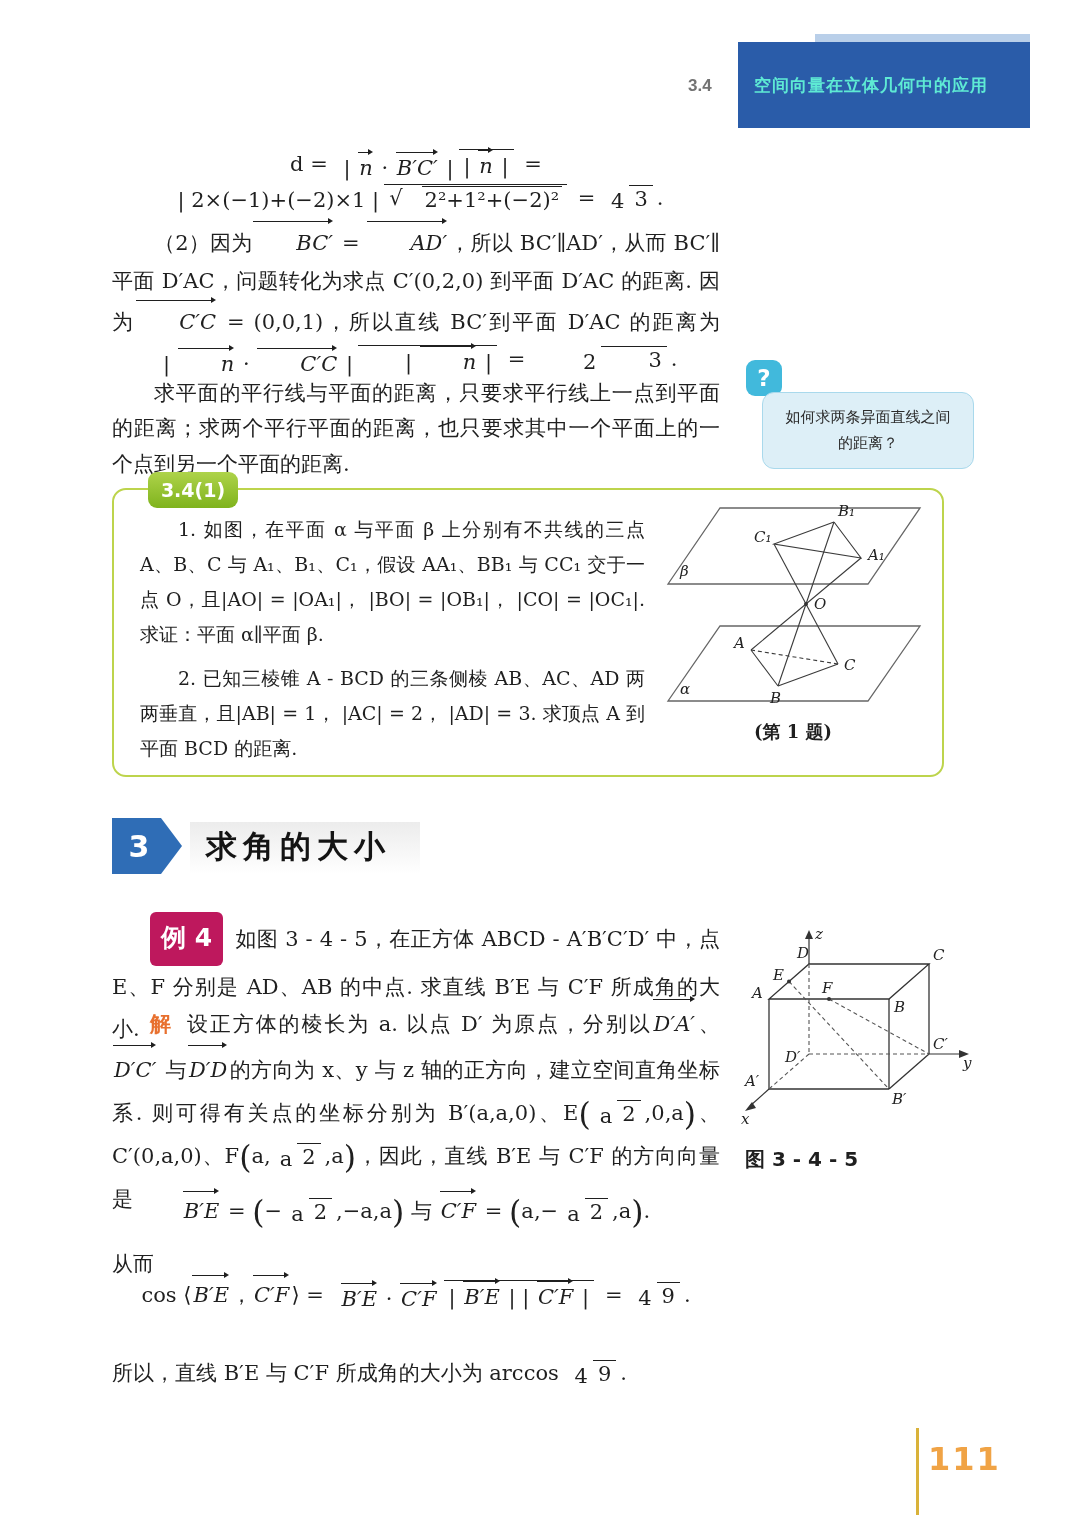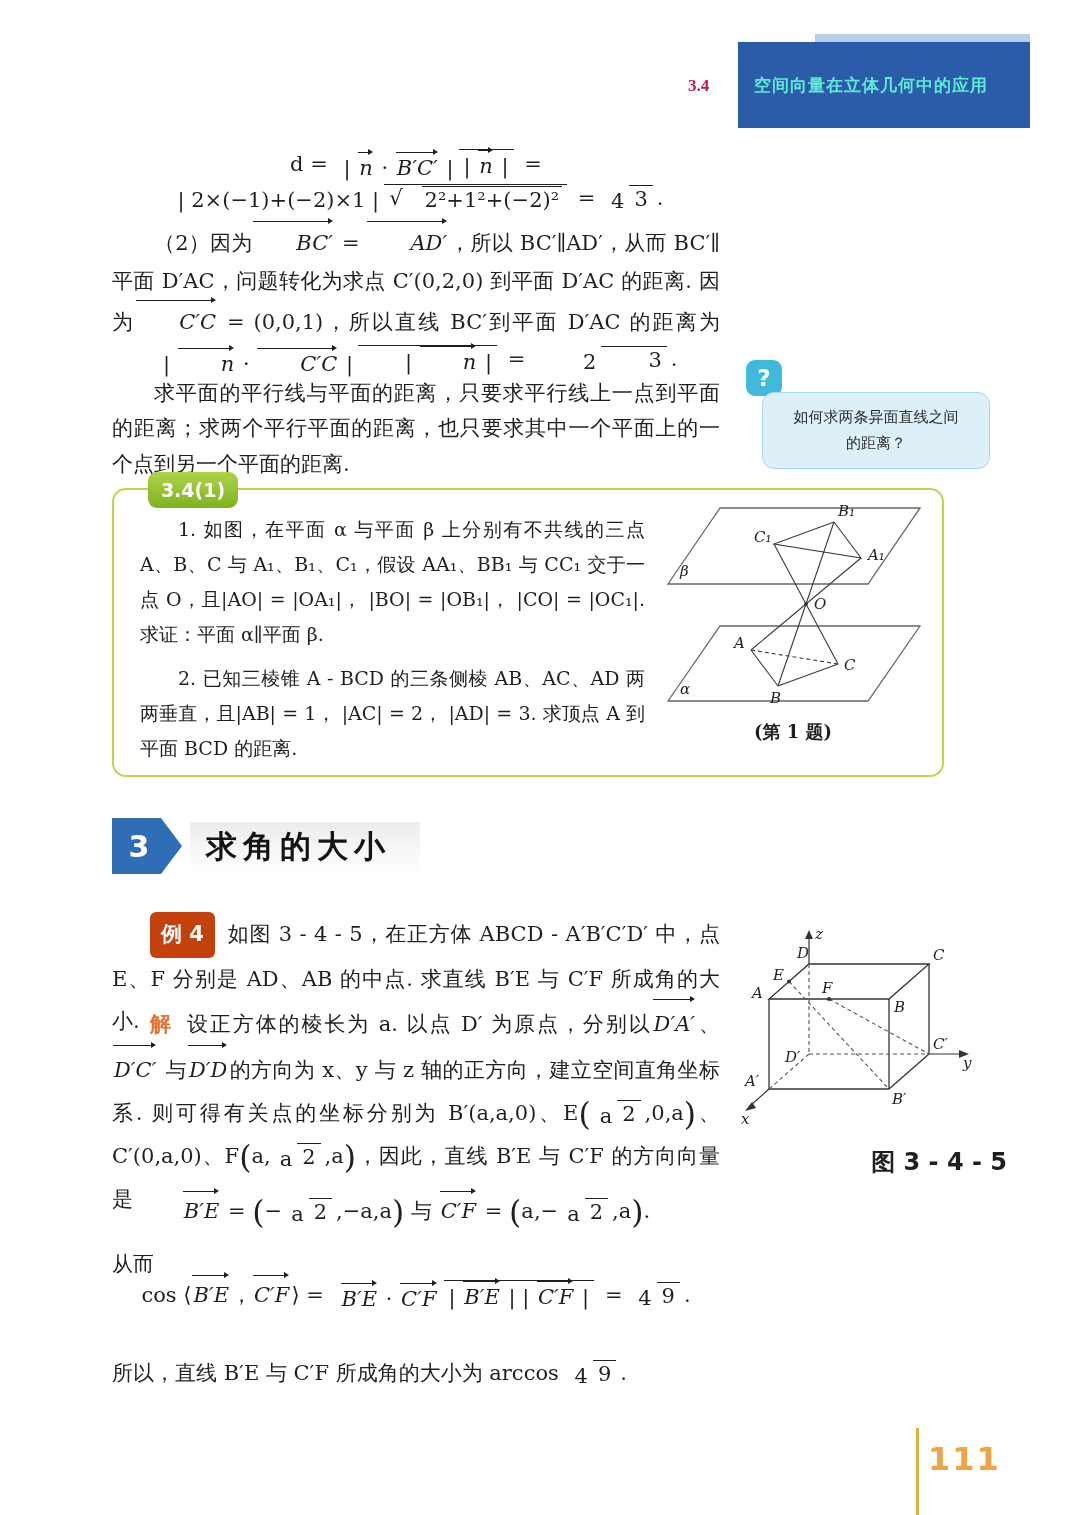--- a/index.html
+++ b/index.html
@@ -5,22 +5,22 @@
   html,body{margin:0;padding:0;background:#ffffff;}
   .page{position:relative;width:1080px;height:1515px;background:#fff;overflow:hidden;
         font-family:"DejaVu Serif","Liberation Serif",serif;color:#1f1f1f;}
 
   
   .hdr-strip{position:absolute;left:815px;top:34px;width:215px;height:14px;background:#b9cfe9;}
   .hdr-block{position:absolute;left:738px;top:42px;width:292px;height:86px;background:#2a5ca9;
              display:flex;align-items:center;}
   .hdr-title{color:#5eead4;font-weight:bold;font-size:17px;padding-left:16px;letter-spacing:1px;
              font-family:"DejaVu Sans","Liberation Sans",sans-serif;}
-  .hdr-num{position:absolute;left:688px;top:76px;color:#be185d;font-weight:bold;font-size:17px;
-           font-family:Liberation Serif, serif;}
+  .hdr-num{position:absolute;left:688px;top:76px;color:#737373;font-weight:bold;font-size:17px;
+           font-family:Liberation Sans, sans-serif;}
 
   
   .para{position:absolute;left:112px;width:608px;margin:0;font-size:21px;line-height:1.78;
         text-align:justify;}
   .indent{text-indent:2em;}
   .formula{position:absolute;left:112px;width:608px;text-align:center;font-size:21px;line-height:1.6;}
 
   
   .frac{display:inline-flex;flex-direction:row;text-align:center;vertical-align:middle;margin:0 4px;}
   .frac .num{display:block;padding:4px 5px 1px;line-height:1.15;}
@@ -30,21 +30,21 @@
   .vec::after{content:"";position:absolute;right:-1px;top:-4px;width:0;height:0;
               border:3px solid transparent;border-left:5px solid currentColor;}
   .sqrt{display:inline-flex;align-items:flex-start;vertical-align:middle;}
   .sqrt .rad{border-top:1.4px solid currentColor;padding:1px 3px 0;margin-left:19px;}
   .bigp{font-size:1.5em;line-height:.9;vertical-align:-0.15em;}
 
   
   .qbadge{position:absolute;left:746px;top:360px;width:36px;height:36px;background:#41b9dc;
           border-radius:9px;color:#fff;font-size:23px;font-weight:bold;display:flex;
           align-items:center;justify-content:center;font-family:"DejaVu Sans",sans-serif;}
-  .qbubble{position:absolute;left:762px;top:392px;width:178px;padding:12px 24px;background:#ddeff7;
+  .qbubble{position:absolute;left:762px;top:392px;width:178px;padding:12px 16px;background:#ddeff7;
            border:1.5px solid #a9d9ec;border-radius:12px;font-size:15px;line-height:1.7;
            text-align:center;color:#2b2b2b;}
 
   
   .exbox{position:absolute;left:112px;top:488px;width:828px;height:285px;border:2.5px solid #bdd44c;
          border-radius:14px;background:#fff;}
   .extab{position:absolute;left:34px;top:-18px;width:90px;height:36px;
          background:linear-gradient(180deg,#aed34a,#7fb31d);border-radius:9px;color:#fff;
          font-weight:bold;font-size:19px;display:flex;align-items:center;justify-content:center;
          font-family:"DejaVu Sans","Liberation Sans",sans-serif;}
@@ -57,31 +57,31 @@
   .sec3-band{position:absolute;left:190px;top:822px;width:230px;height:52px;
              background:linear-gradient(180deg,#ececec,#ffffff);}
   .sec3-arrow{position:absolute;left:112px;top:818px;width:70px;height:56px;background:#2f6db6;
               clip-path:polygon(0 0,70% 0,100% 50%,70% 100%,0 100%);color:#fff;font-size:30px;
               font-weight:bold;display:flex;align-items:center;justify-content:center;
               padding-right:16px;box-sizing:border-box;font-family:"DejaVu Sans",sans-serif;}
   .sec3-title{position:absolute;left:206px;top:826px;font-size:31px;font-weight:bold;color:#141414;
               letter-spacing:6px;font-family:"DejaVu Sans","Liberation Sans",sans-serif;}
 
   
-  .badge-ex{display:inline-block;background:#c2410c;color:#fff;font-weight:bold;border-radius:6px;
-            padding:1px 11px 3px;margin:0 12px 0 38px;font-size:21px;
+  .badge-ex{display:inline-block;background:#be185d;color:#fff;font-weight:bold;border-radius:6px;
+            padding:1px 11px 3px;margin:0 12px 0 38px;font-size:25px;
             font-family:"DejaVu Sans","Liberation Sans",sans-serif;}
   .sol-label{color:#e8702e;font-weight:bold;margin:0 14px 0 38px;
              font-family:"DejaVu Sans","Liberation Sans",sans-serif;}
 
   
   svg text{font-family:"DejaVu Serif",serif;font-style:italic;font-size:15px;fill:#222;}
   .fig-cube{position:absolute;left:737px;top:926px;}
-  .fig-caption{position:absolute;left:787px;top:1146px;width:220px;text-align:right;font-weight:bold;
-               font-size:24px;font-family:"DejaVu Sans","Liberation Sans",sans-serif;}
+  .fig-caption{position:absolute;left:745px;top:1146px;width:220px;text-align:left;font-weight:bold;
+               font-size:20px;font-family:"DejaVu Sans","Liberation Sans",sans-serif;}
 
   
   .gold-line{position:absolute;left:916px;top:1428px;width:3px;height:87px;background:#d9b23a;}
   .page-num{position:absolute;left:928px;top:1440px;width:104px;text-align:left;font-size:32px;
             color:#f0a345;font-weight:bold;letter-spacing:2px;
             font-family:"DejaVu Sans","Liberation Sans",sans-serif;}
 </style>
 </head>
 <body>
 

